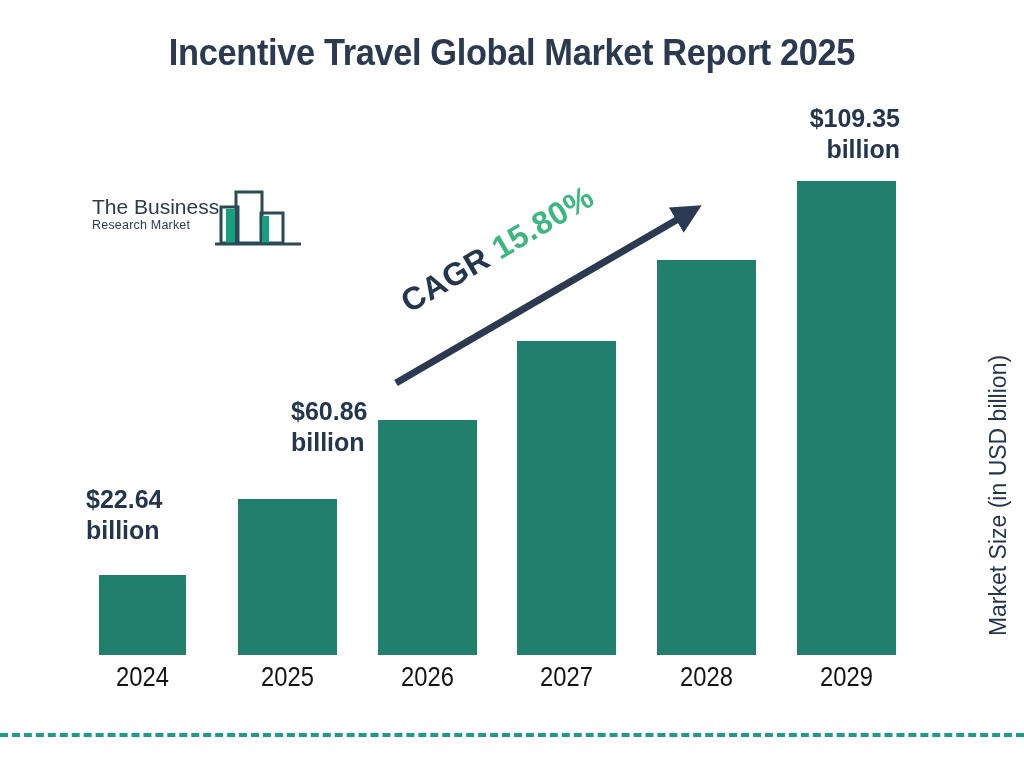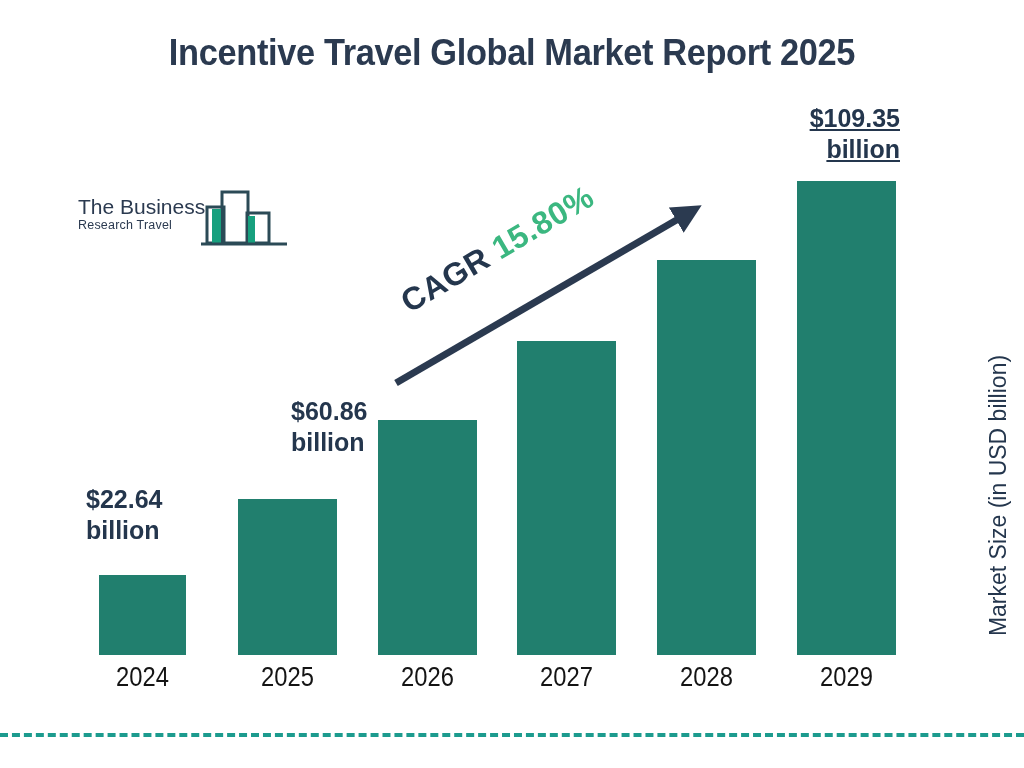--- a/index.html
+++ b/index.html
@@ -29,21 +29,21 @@
     letter-spacing: -0.4px;
     color: #2b3a50;
     transform: scaleX(0.93);
     transform-origin: center center;
     white-space: nowrap;
   }
 
   
   #logo {
     position: absolute;
-    left: 78px;
+    left: 92px;
     top: 190px;
     width: 205px;
     height: 62px;
   }
   #logo-text-wrap {
     position: absolute;
     left: 0;
     top: 6px;
     width: 130px;
   }
@@ -97,21 +97,20 @@
     position: absolute;
     font-family: "Liberation Sans", sans-serif;
     font-size: 25px;
     font-weight: bold;
     color: #24364d;
     line-height: 31px;
     white-space: nowrap;
   }
   .value-label.right {
     text-align: right;
-    text-decoration: underline;
   }
 
   
   #cagr-arrow {
     position: absolute;
     left: 0;
     top: 0;
     width: 1024px;
     height: 768px;
     pointer-events: none;
@@ -162,21 +161,21 @@
   }
 </style>
 </head>
 <body>
 
 <div id="chart-title">Incentive Travel Global Market Report 2025</div>
 
 <div id="logo">
   <div id="logo-text-wrap">
     <div id="logo-line1">The Business</div>
-    <div id="logo-line2">Research Travel</div>
+    <div id="logo-line2">Research Market</div>
   </div>
   <svg id="logo-mark" width="92" height="62" viewBox="0 0 92 62">
     <rect x="24" y="2" width="26" height="51" fill="none" stroke="#2b4a56" stroke-width="3"></rect>
     <rect x="9" y="17" width="17" height="36" fill="none" stroke="#2b4a56" stroke-width="3"></rect>
     <rect x="14" y="19" width="9" height="34" fill="#17a07e"></rect>
     <rect x="49" y="23" width="22" height="30" fill="none" stroke="#2b4a56" stroke-width="3"></rect>
     <rect x="50" y="26" width="7" height="27" fill="#17a07e"></rect>
     <line x1="3" y1="54" x2="89" y2="54" stroke="#2b4a56" stroke-width="3"></line>
   </svg>
 </div>

